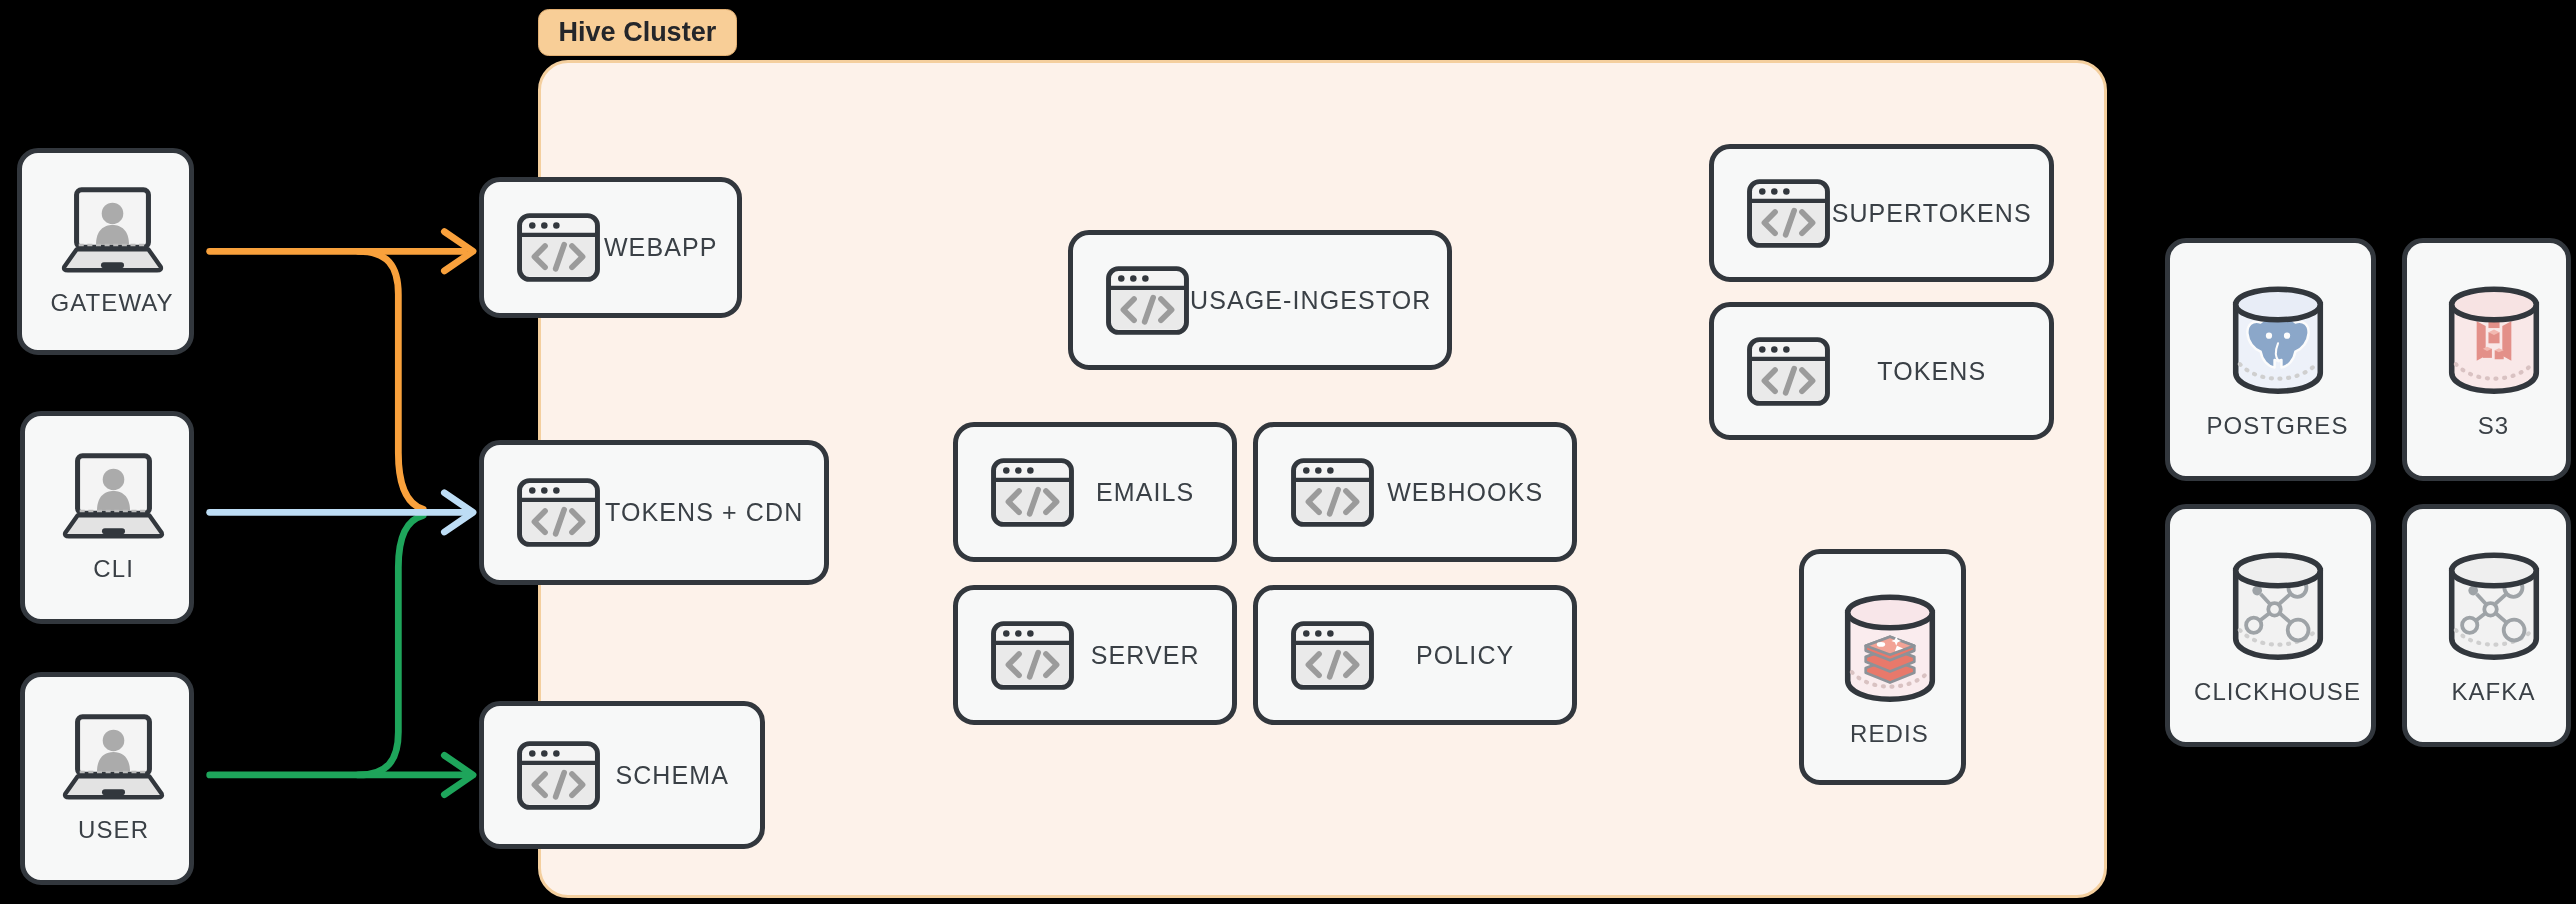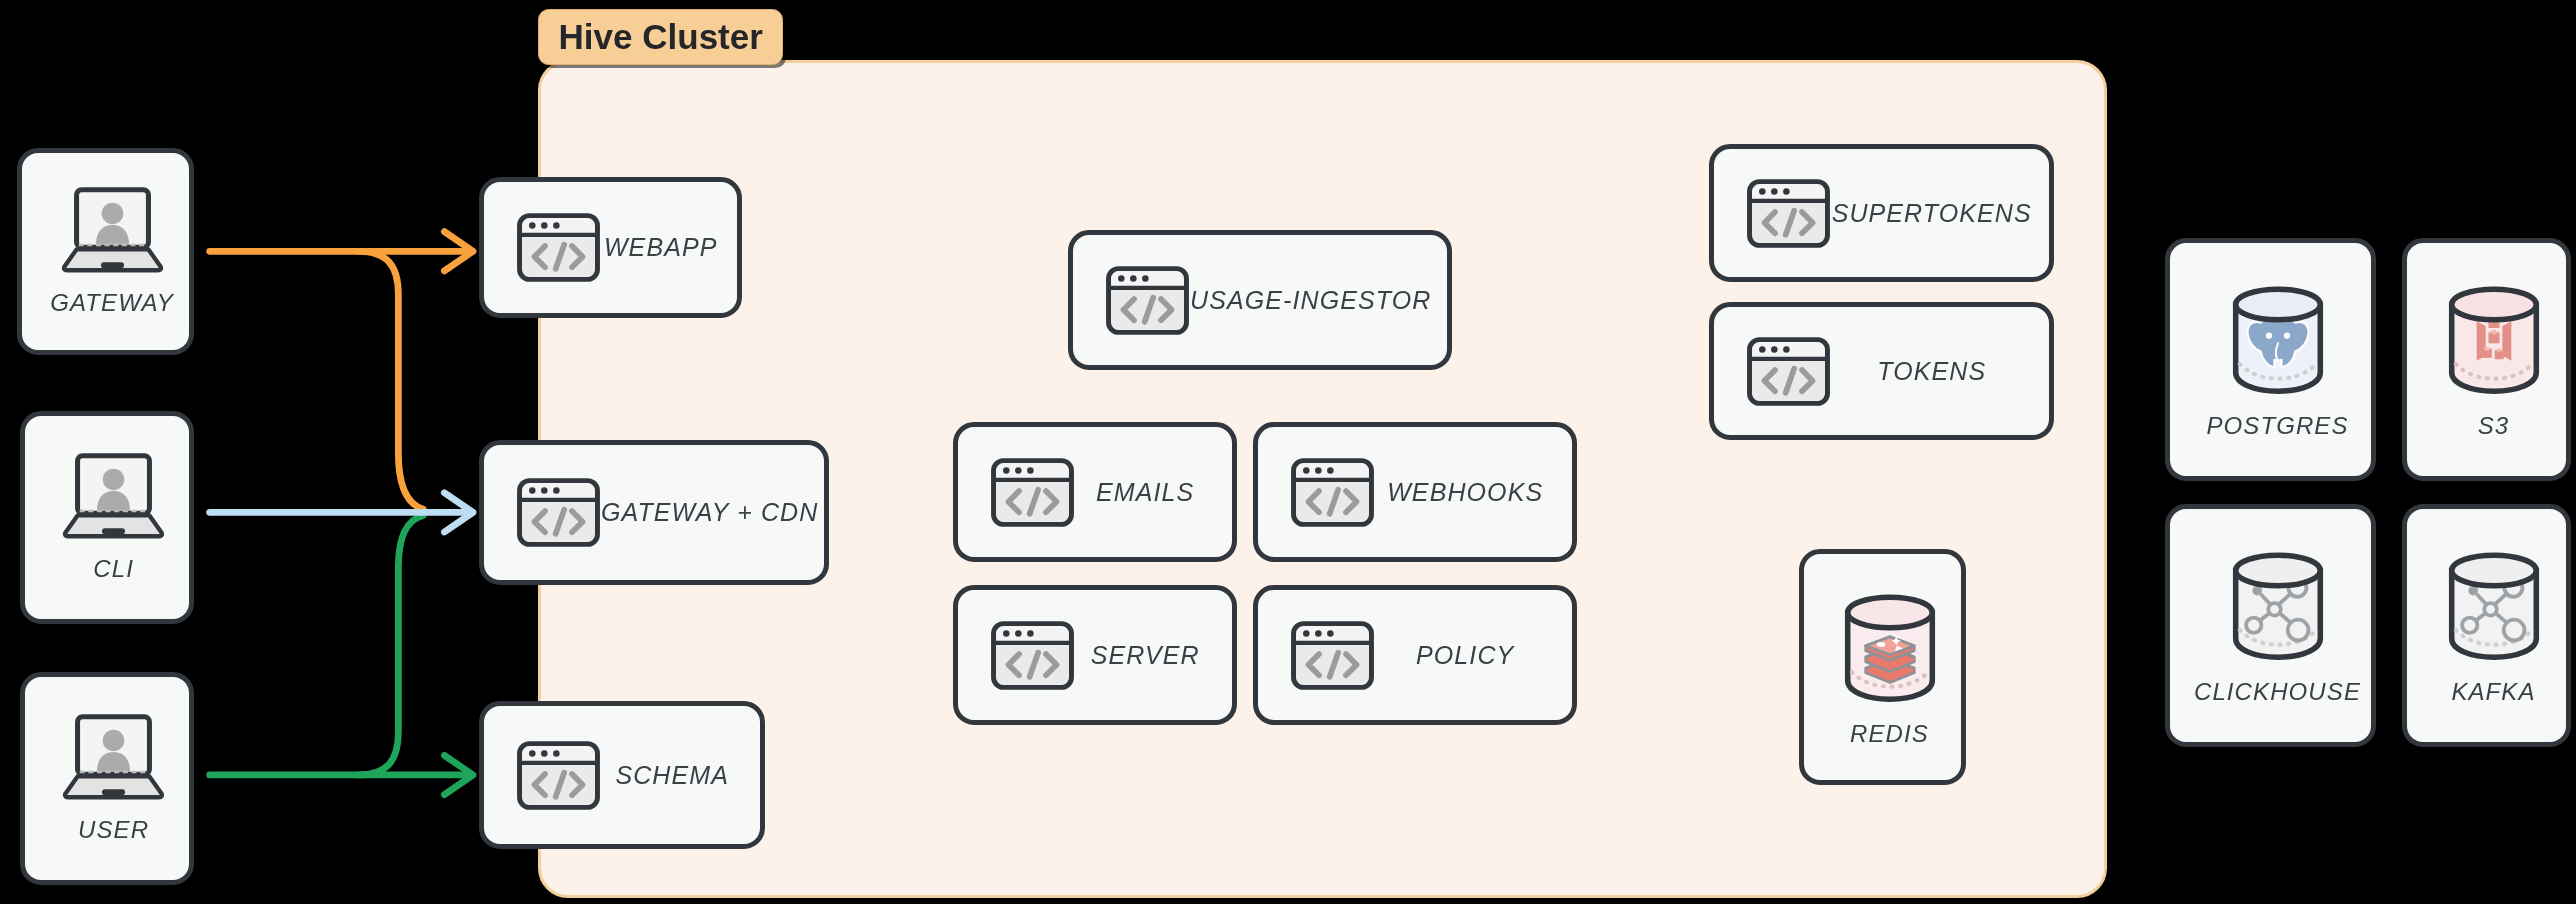--- a/index.html
+++ b/index.html
@@ -5,30 +5,30 @@
   html,body{margin:0;padding:0;background:#000;}
   body{font-family:"Liberation Sans", sans-serif;}
   #canvas{position:relative;width:2576px;height:904px;background:var(--background,#000);overflow:hidden;}
 
   
   #cluster{position:absolute;left:538px;top:60px;width:1569px;height:838px;box-sizing:border-box;
     background:var(--cluster-fill,#FDF2EA);border:3.8px solid var(--cluster-border,#F4CF9E);
     border-radius:30px;z-index:0;}
   #cluster-pill{position:absolute;left:538px;top:9px;z-index:2;
     background:var(--cluster-label-fill,#F8CE97);color:var(--cluster-label-text,#24262A);
-    font-size:35px;font-weight:700;padding:6.8px 19.6px;border-radius:10.6px;
+    font-size:27px;font-weight:700;padding:6.8px 19.6px;border-radius:10.6px;
     border:1.5px solid #E2AF72;box-shadow:3px 3px 0 rgba(0,0,0,.5);}
 
   
   .node{position:absolute;box-sizing:border-box;z-index:2;display:flex;align-items:center;
     background:var(--node-fill,#F7F8F8);border:5.3px solid var(--node-border,#32373D);border-radius:21px;padding-left:14px;}
   .svc{flex-direction:row;padding:0 16.6px 0 32px;}
   .svc .nlabel{flex:1;text-align:center;}
   .client,.db{flex-direction:column;justify-content:center;gap:15px;}
-  .nlabel{font-style:italic;font-weight:500;font-size:25px;letter-spacing:1.1px;
+  .nlabel{font-weight:500;font-size:25px;letter-spacing:1.1px;
     color:var(--node-label,#3A4046);white-space:nowrap;}
   .nlabel.sm{font-size:24px;}
   .winicon{width:85px;height:71px;flex:0 0 auto;}
   .lapicon{width:115px;height:88px;}
   .cylicon{width:104px;height:115px;}
   .db .cylicon{margin-top:3px;}
 
   
   #arrows{position:absolute;left:0;top:0;width:2576px;height:904px;z-index:1;}
   .edge{fill:none;stroke-width:9;stroke-linecap:round;stroke-linejoin:round;}
@@ -167,21 +167,21 @@
   <div class="node svc" style="left:479px;top:177px;width:263px;height:141px">
     <svg class="winicon" viewBox="0 0 120 100">
         <use href="#sym-window"></use>
       </svg>
     <div class="nlabel">WEBAPP</div>
   </div>
   <div class="node svc" style="left:479px;top:440px;width:350px;height:145px">
     <svg class="winicon" viewBox="0 0 120 100">
         <use href="#sym-window"></use>
       </svg>
-    <div class="nlabel">GATEWAY + CDN</div>
+    <div class="nlabel">TOKENS + CDN</div>
   </div>
   <div class="node svc" style="left:479px;top:701px;width:286px;height:148px">
     <svg class="winicon" viewBox="0 0 120 100">
         <use href="#sym-window"></use>
       </svg>
     <div class="nlabel">SCHEMA</div>
   </div>
   <div class="node svc" style="left:1068px;top:230px;width:384px;height:140px">
     <svg class="winicon" viewBox="0 0 120 100">
         <use href="#sym-window"></use>

